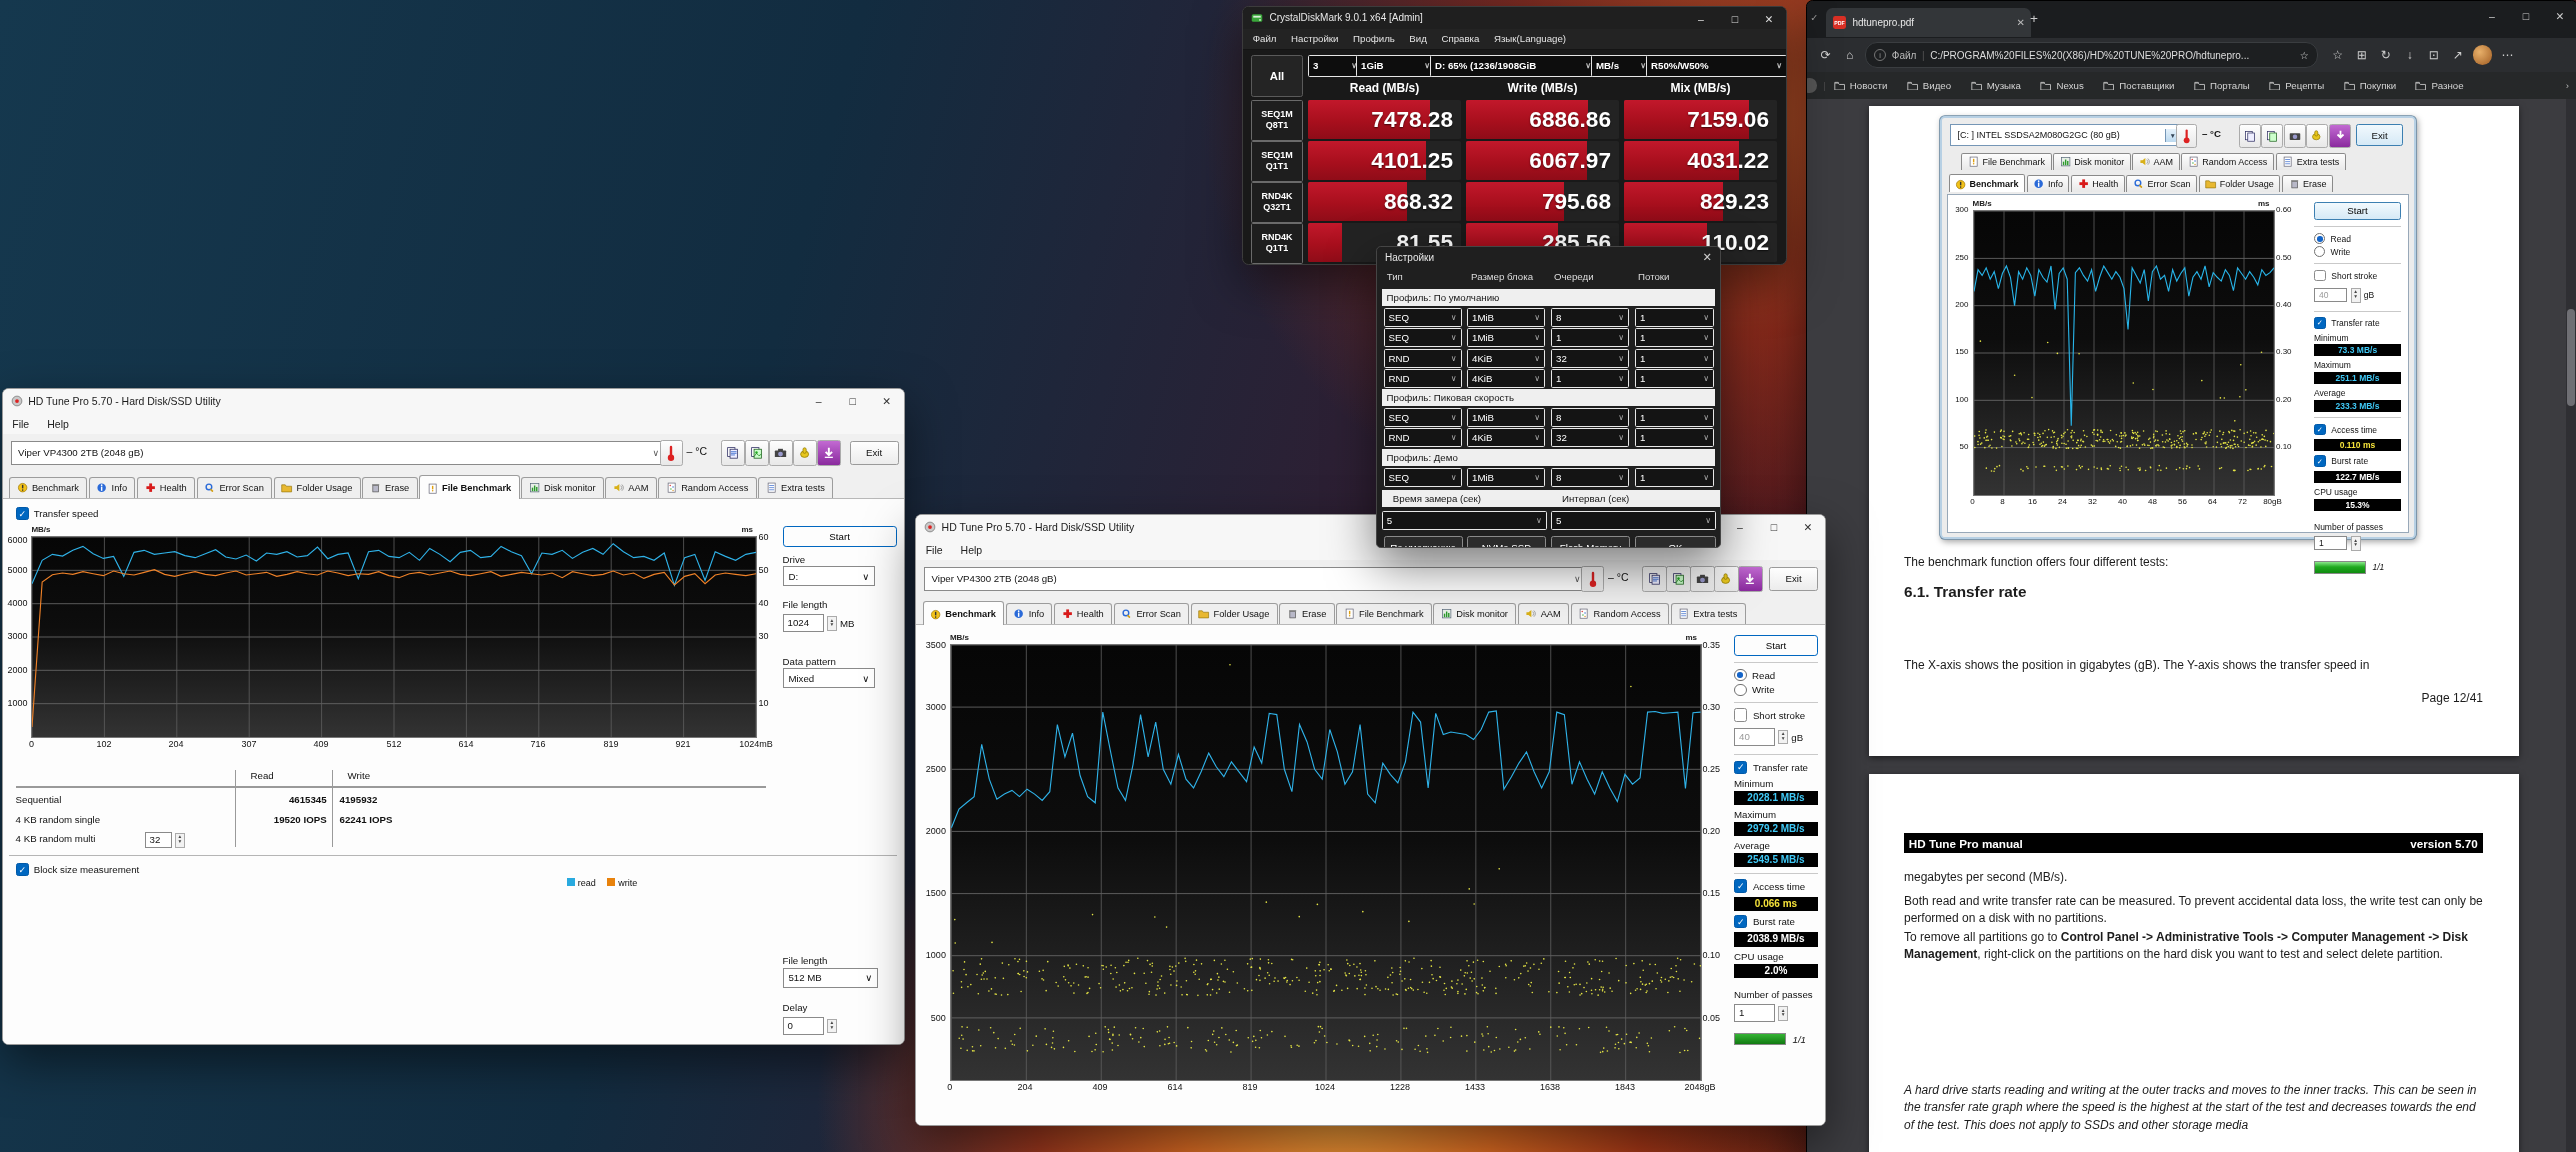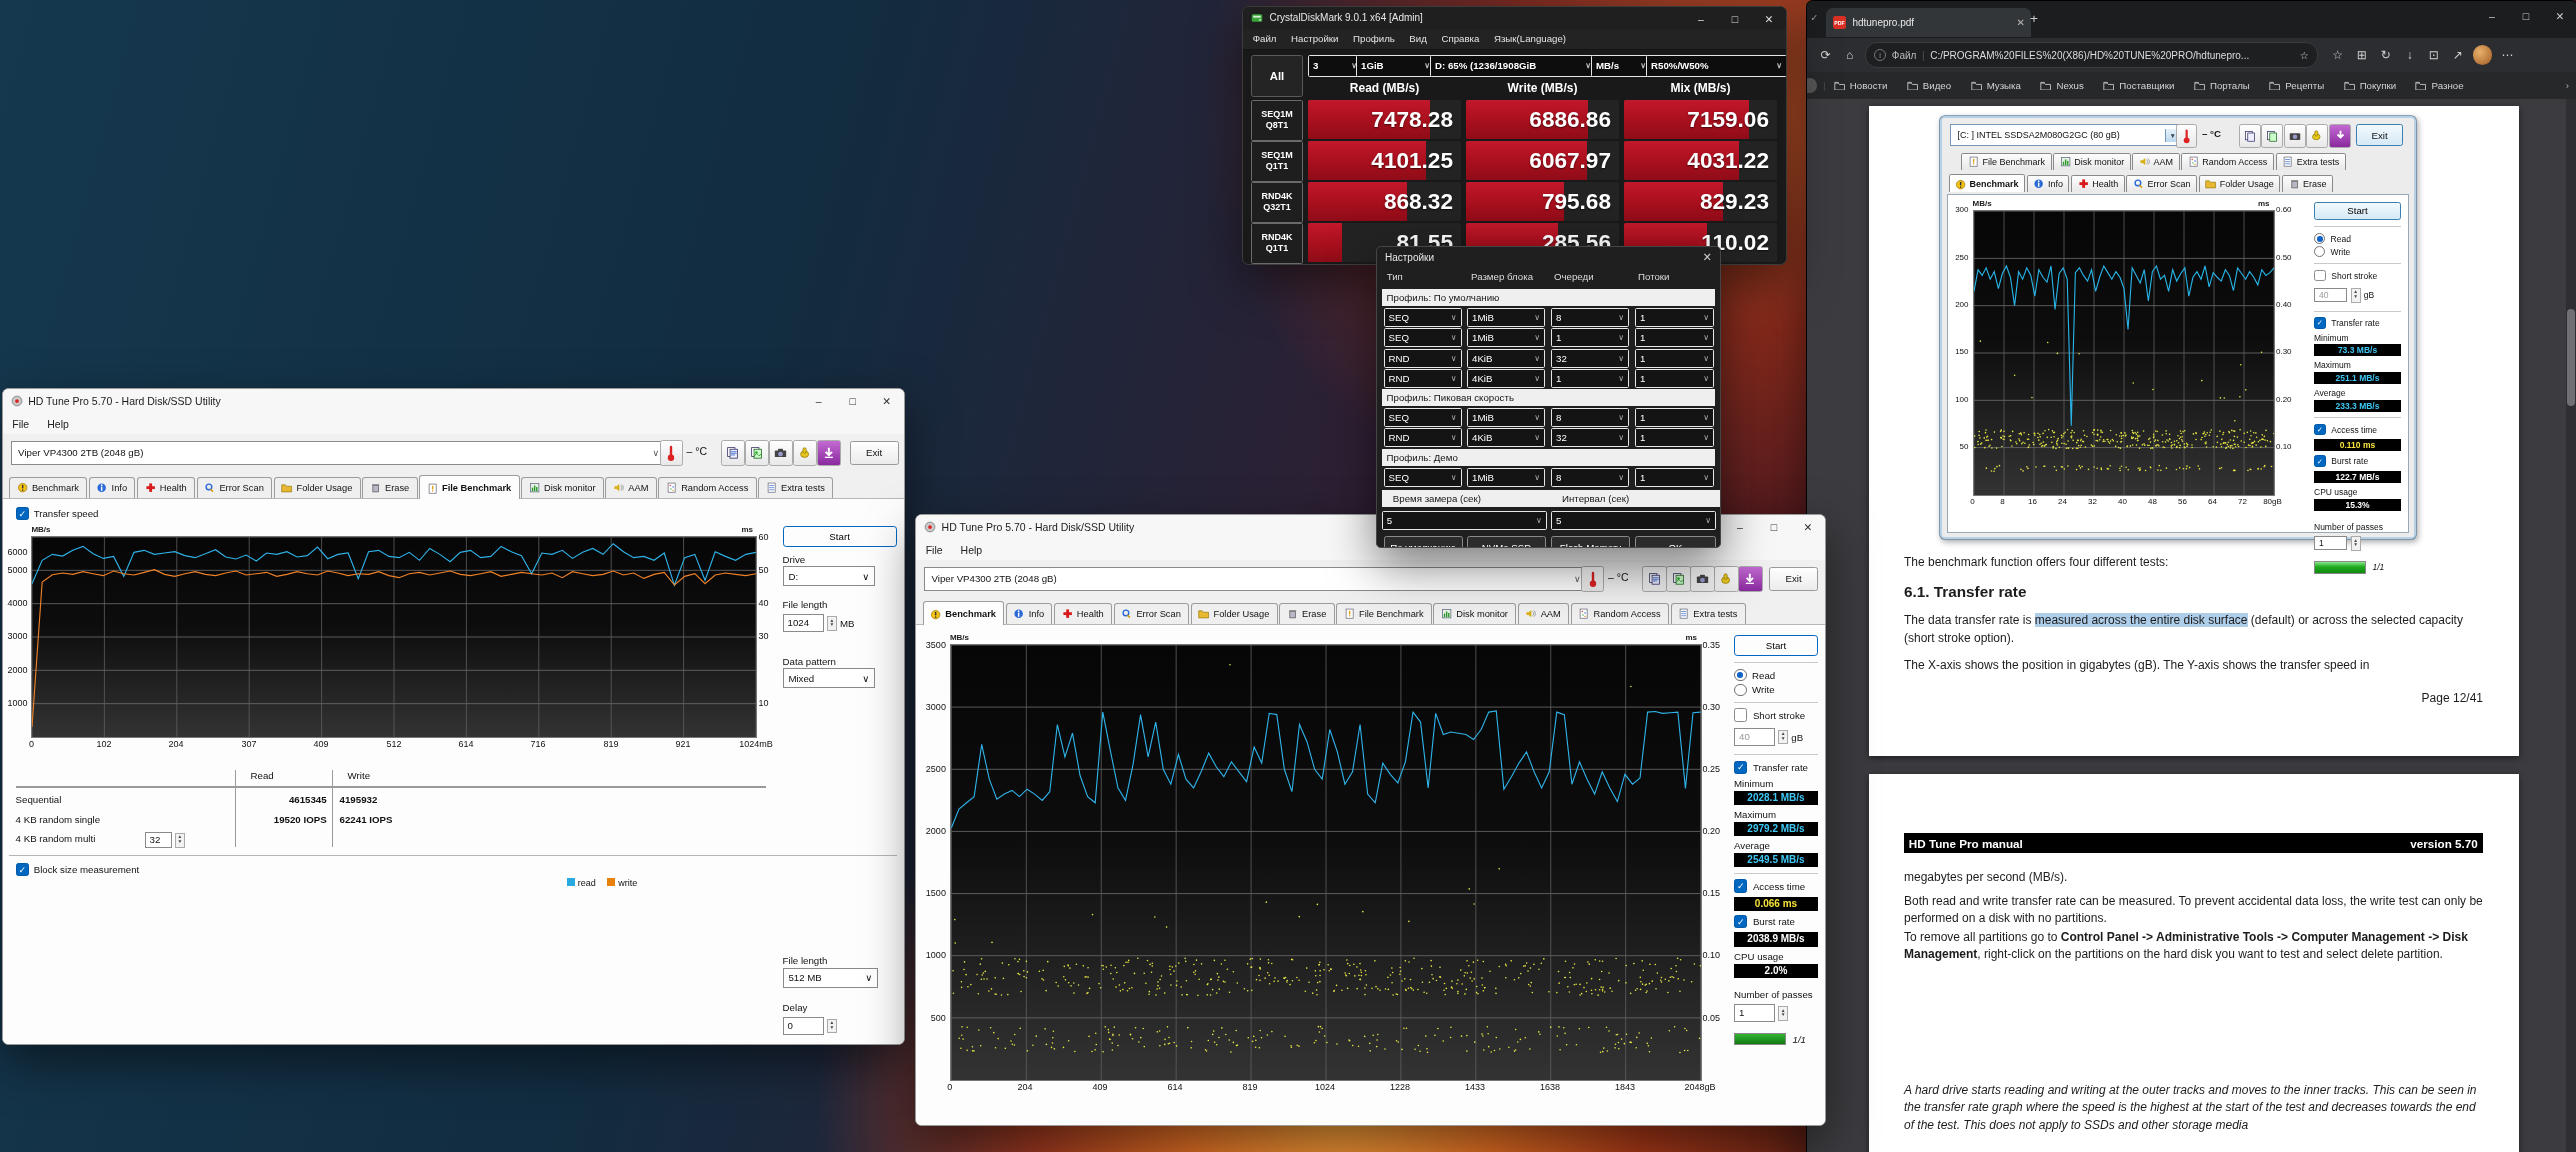--- a/index.html
+++ b/index.html
@@ -294,21 +294,21 @@
         </div>
       </div>
     <div class="content">
       <div class="chkrow" style="position:absolute;left:13px;top:8px;">
         <span class="cbox">✓</span>
         <span>Transfer speed</span>
       </div>
       <div class="chart" id="chart1" style="left: 4.8px; top: 26px; width: 771px; height: 226px;">
           <span class="unit" style="left:24px;">MB/s</span>
           <span class="unit" style="left:734px;">ms</span>
-          <span class="tick" style="left:0;top:22px;width:20px;text-align:center;">6000</span>
+          <span class="tick" style="left:0;top:10px;width:20px;text-align:center;">6000</span>
           <span class="tick" style="left:0;top:40px;width:20px;text-align:right;">5000</span>
           <span class="tick" style="left:0;top:73px;width:20px;text-align:right;">4000</span>
           <span class="tick" style="left:0;top:106px;width:20px;text-align:right;">3000</span>
           <span class="tick" style="left:0;top:140px;width:20px;text-align:right;">2000</span>
           <span class="tick" style="left:0;top:173px;width:20px;text-align:right;">1000</span>
           <span class="tick" style="left:751px;top:6.5px;">60</span>
           <span class="tick" style="left:751px;top:40px;">50</span>
           <span class="tick" style="left:751px;top:73px;">40</span>
           <span class="tick" style="left:751px;top:106px;">30</span>
           <span class="tick" style="left:729px;top:140px;">20</span>
@@ -2251,21 +2251,20 @@
                 <span class="arr">▲<br>▼</span>
               </div><div class="bp-progrow">
                 <span class="bp-prog">
                   <span class="fill"></span>
                 </span>
                 <span>1/1</span>
               </div></div>
           </div>
         <p style="top:448px;">The benchmark function offers four different tests:</p>
         <p style="top:477px;font-size:15.3px;font-weight:bold;">6.1. Transfer rate</p>
-        <p style="top:506px;"><span>The data transfer rate is </span><span class="hlt">measured across the entire disk surface</span><span> (default) or across the selected capacity (short stroke option).</span></p>
         <p style="top:551px;">The X-axis shows the position in gigabytes (gB). The Y-axis shows the transfer speed in</p>
         <p style="top:584px;text-align:right;">Page 12/41</p>
       </div>
 
       <div class="page" style="top:675px;height:380px;">
         <div style="position:absolute;left:35px;top:59px;width:569px;height:20px;background:#000;color:#fff;display:flex;align-items:center;justify-content:space-between;padding:0 4.8px;font-weight:bold;font-size:11.7px;">
           <span>HD Tune Pro manual</span>
             <span>version 5.70</span>
         </div>
         <p style="top:95px;">megabytes per second (MB/s).</p>

